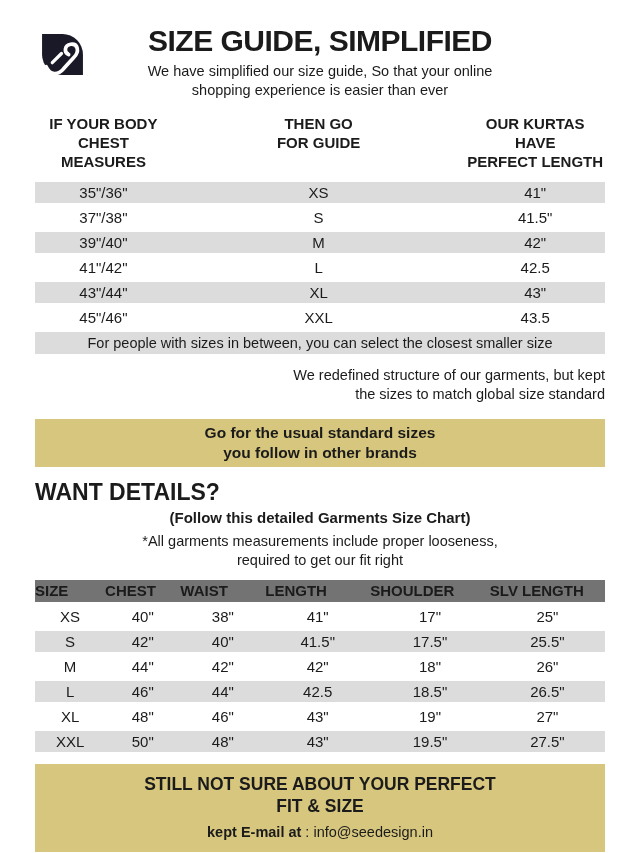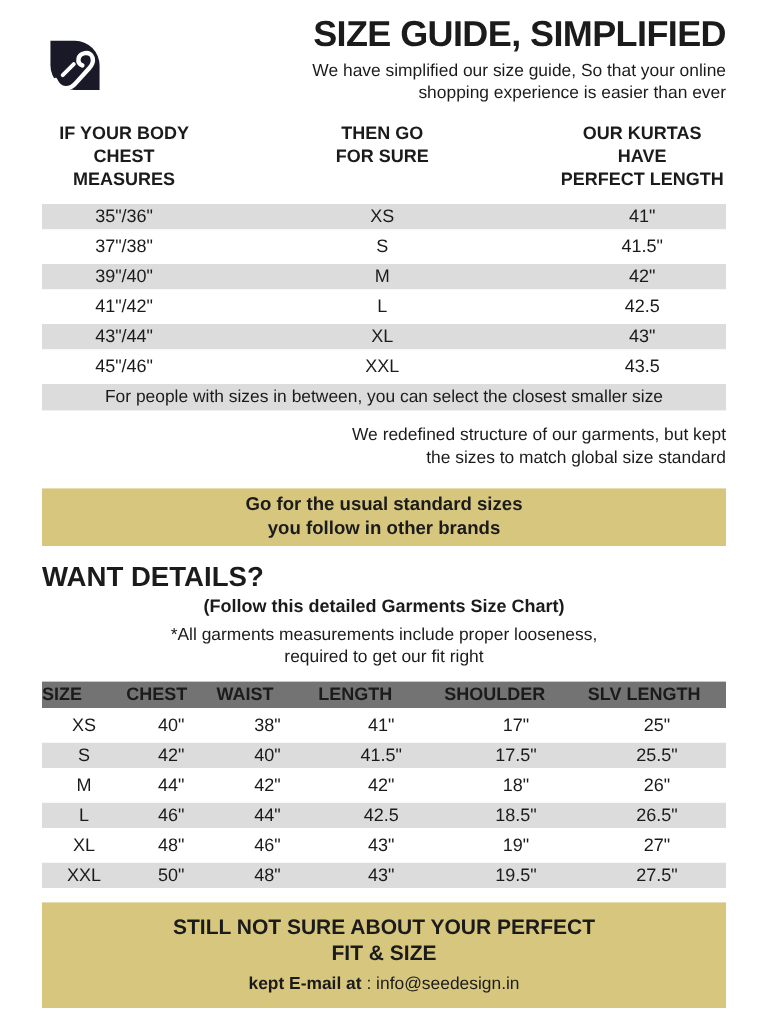--- a/index.html
+++ b/index.html
@@ -6,21 +6,21 @@
   body {
     width: 640px; height: 853px;
     background: #ffffff;
     font-family: "Liberation Sans", sans-serif;
     color: #1b1b1b;
     overflow: hidden;
   }
   .page { padding: 0 35px; }
 
   
-  .header { position: relative; padding-top: 12px; text-align: right; }
+  .header { position: relative; padding-top: 24px; text-align: center; }
   .logo { position: absolute; left: 5px; top: 32px; width: 45px; height: 45px; }
   .title { margin: 0; font-size: 30px; font-weight: bold; letter-spacing: -0.5px; }
   .subtitle { margin: 4px 0 0; font-size: 14.5px; line-height: 1.33; }
 
   
   .trow { display: flex; align-items: center; height: 21px; margin-bottom: 4px;
           font-size: 15px; text-align: center; }
   .gray { background: #dcdcdc; }
   .cell { display: block; }
 
@@ -77,21 +77,21 @@
   </div>
 
   <div class="t1">
     <div class="t1-head">
       <div class="t1c1">
         <span class="cell">IF YOUR BODY</span>
         <span class="cell">CHEST MEASURES</span>
       </div>
       <div class="t1c2">
         <span class="cell">THEN GO</span>
-        <span class="cell">FOR SURE</span>
+        <span class="cell">FOR GUIDE</span>
       </div>
       <div class="t1c3">
         <span class="cell">OUR KURTAS HAVE</span>
         <span class="cell">PERFECT LENGTH</span>
       </div>
     </div>
 
     <div class="trow gray">
       <span class="t1c1">35"/36"</span>
       <span class="t1c2">XS</span>

